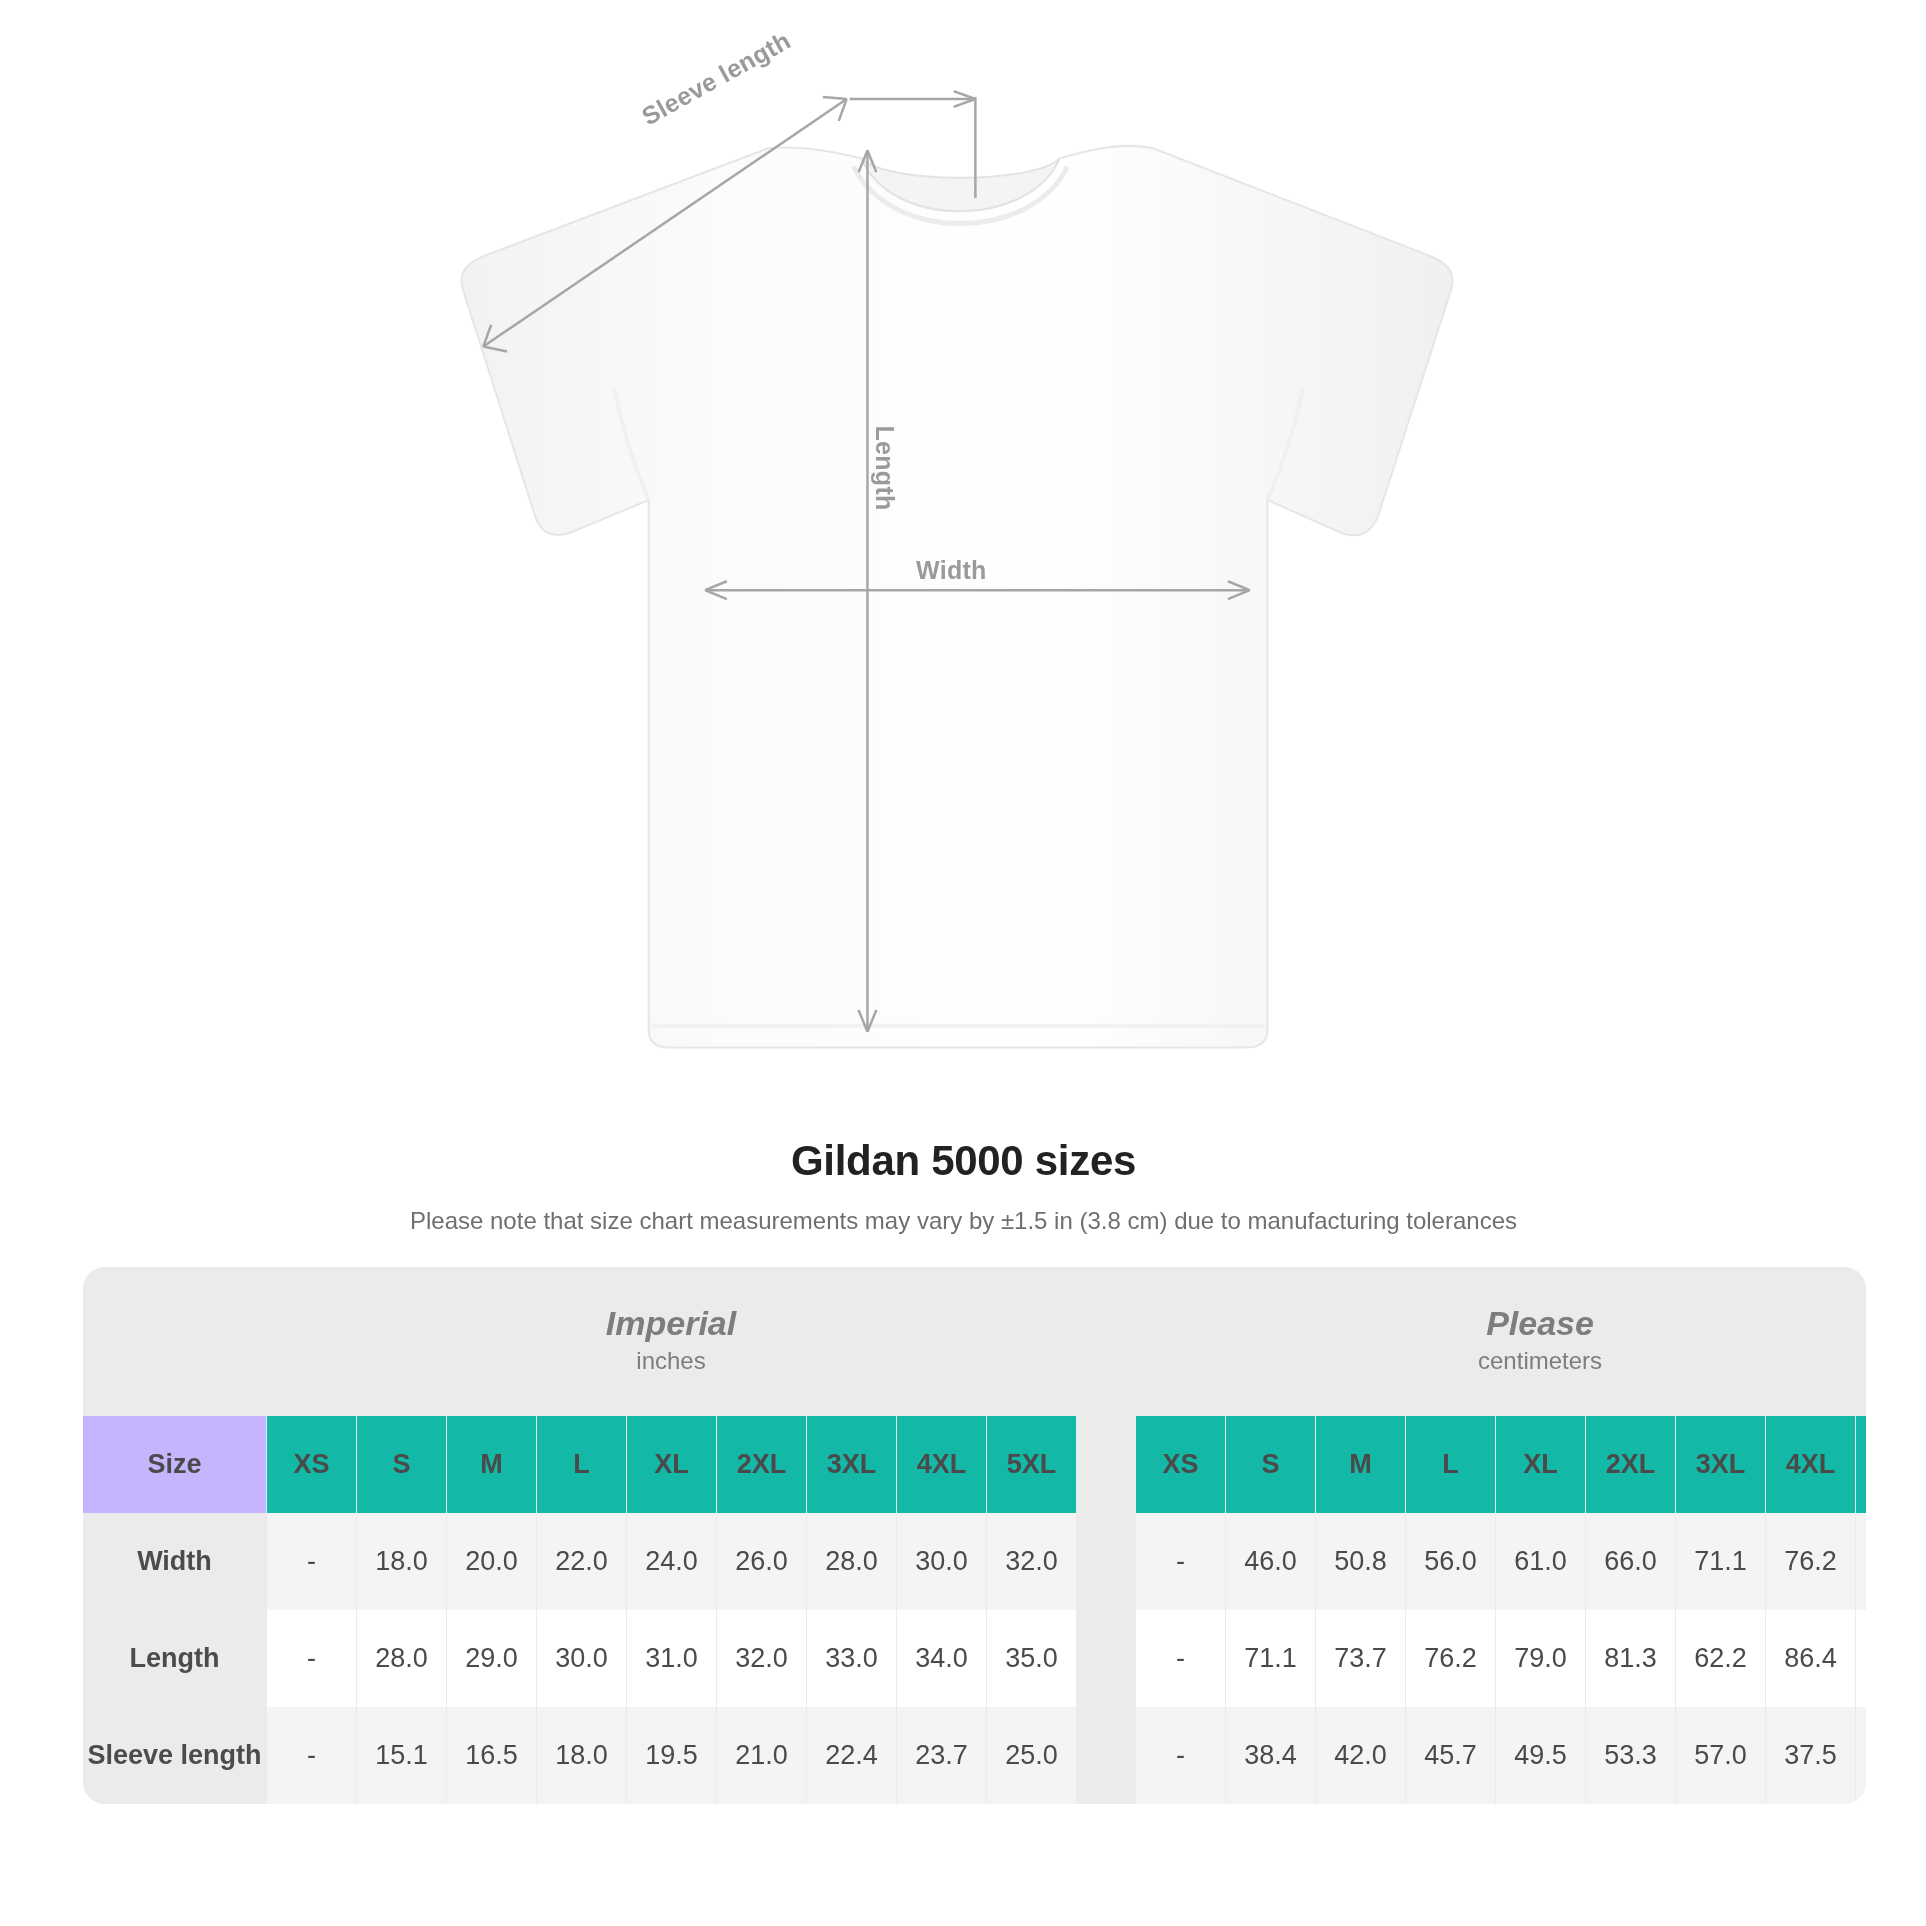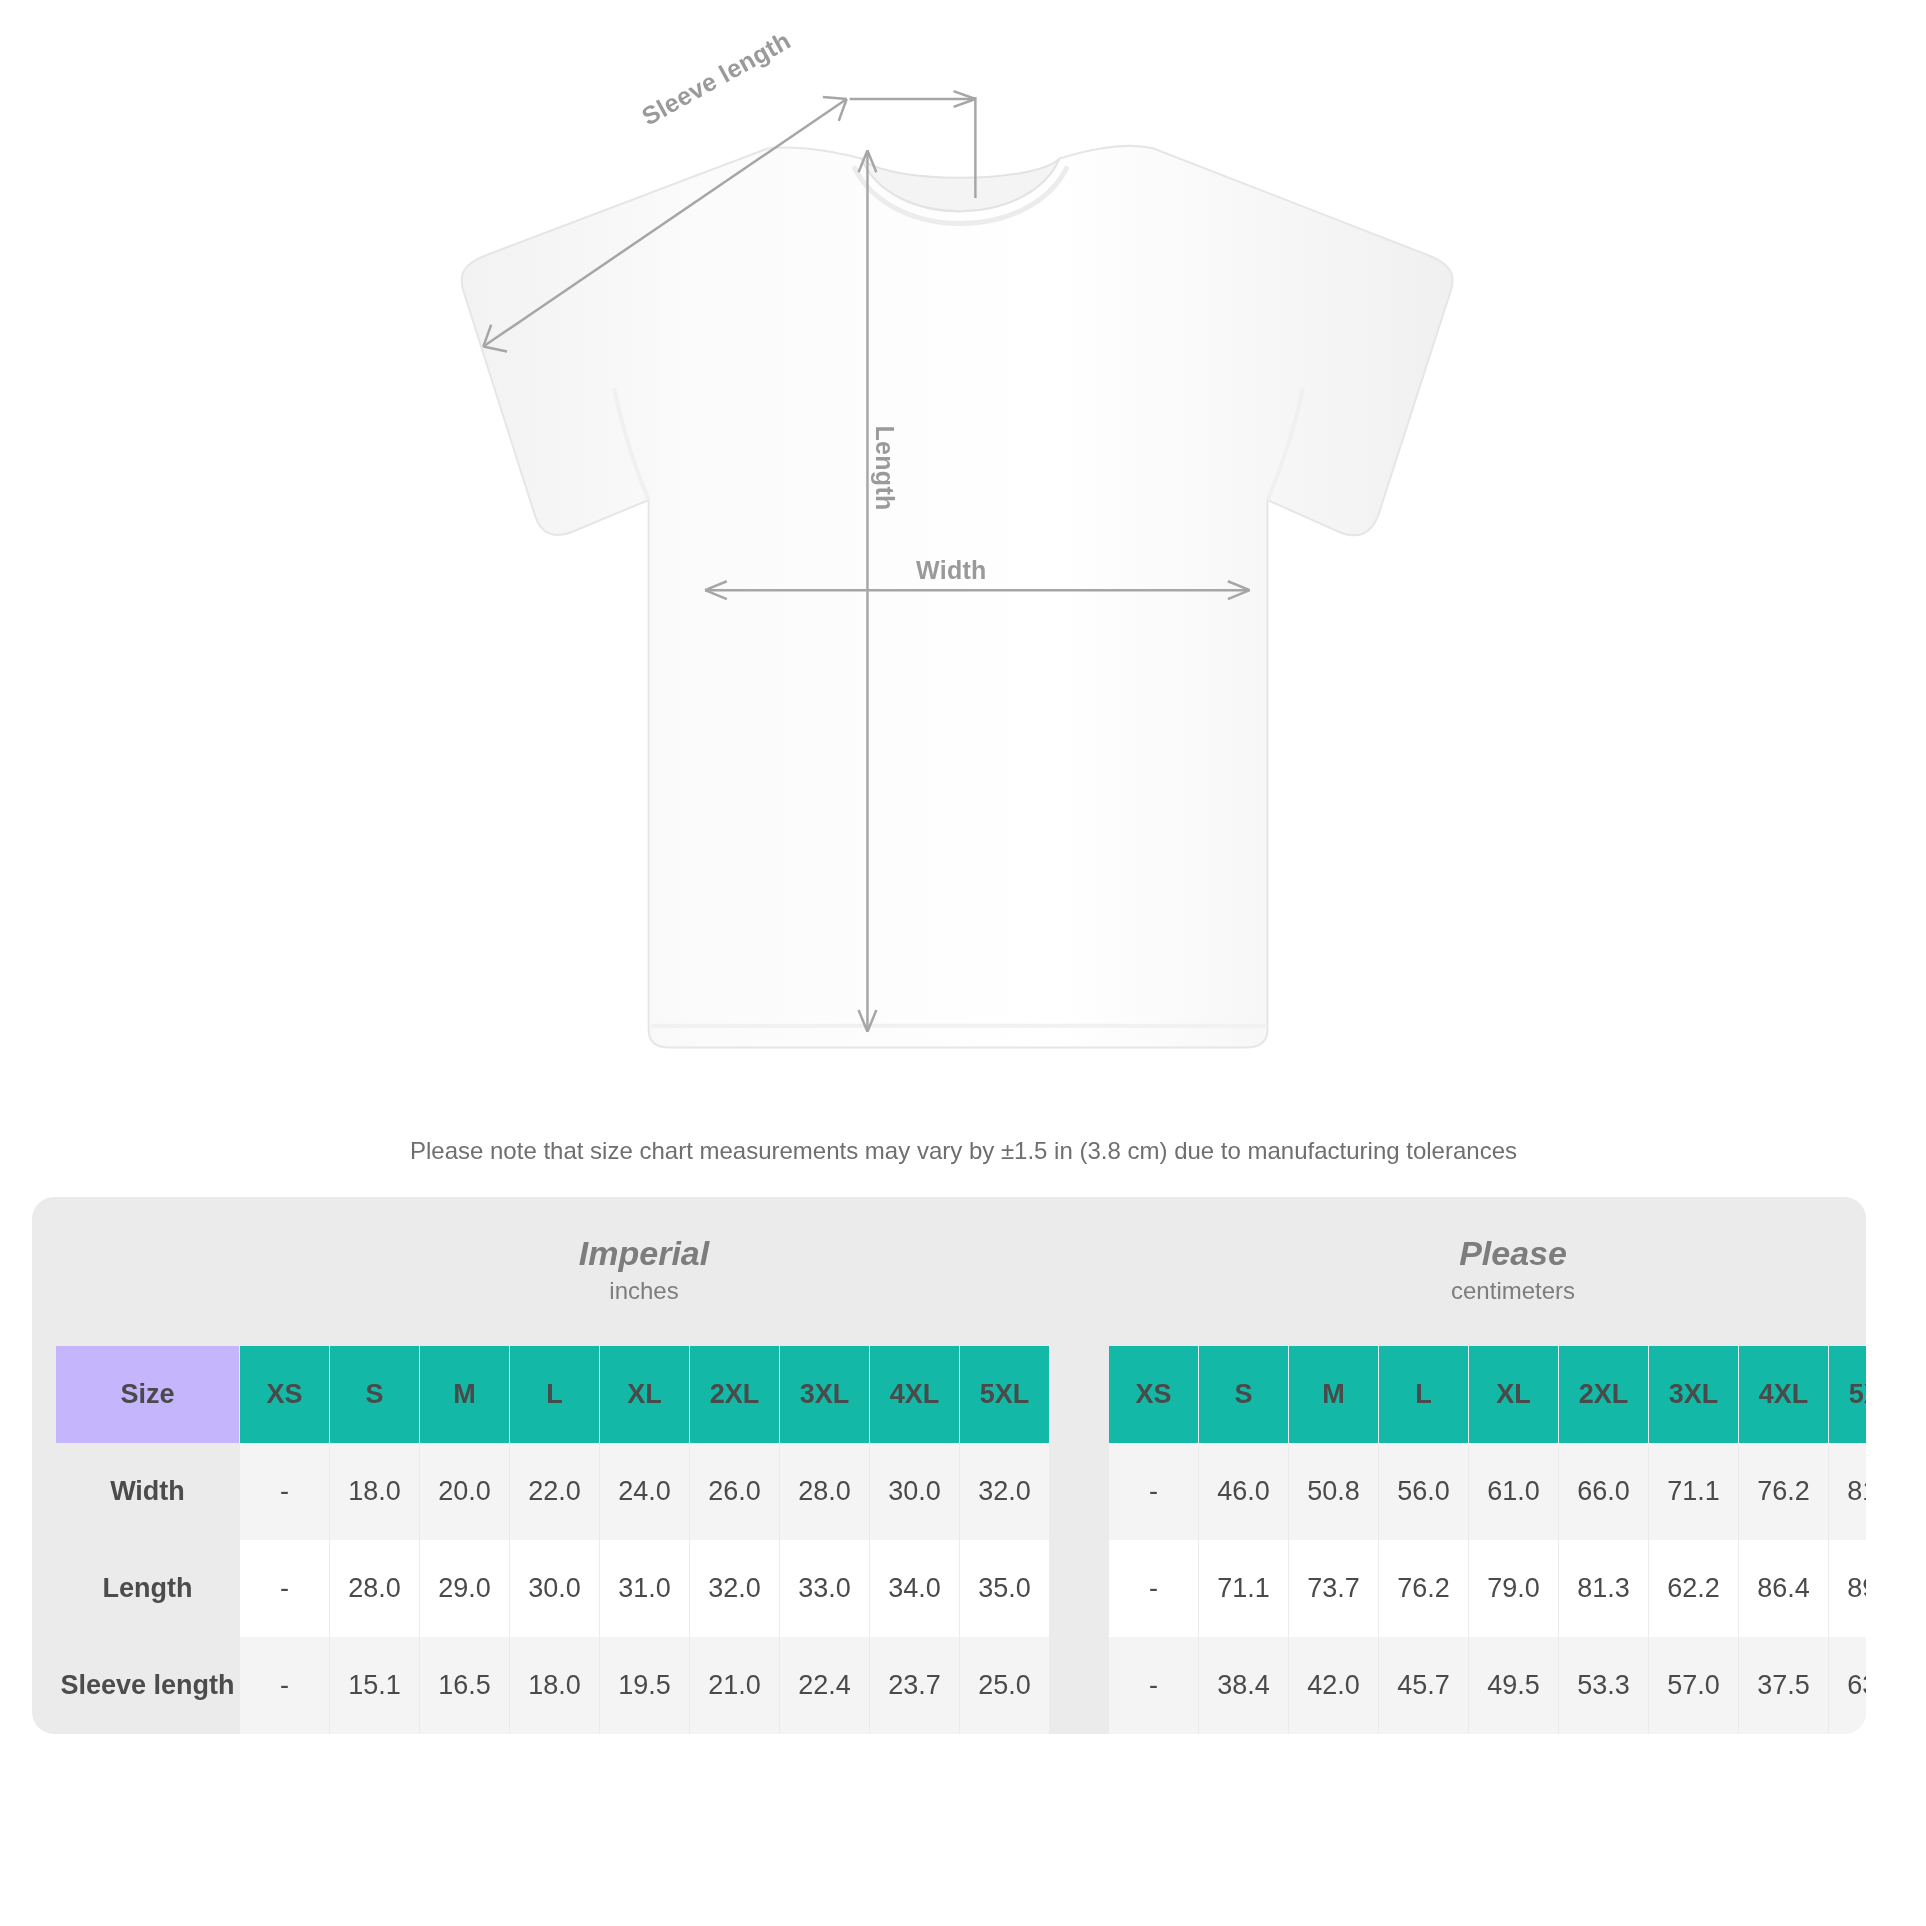--- a/index.html
+++ b/index.html
@@ -65,25 +65,24 @@
     letter-spacing: -0.3px;
   }
   .chart-note {
     font-size: 24px;
     color: #6f6f6f;
     margin-top: 22px;
   }
 
   
   .table-wrap {
-    margin: 32px 61px 0 32px;
+    margin: 32px 61px 0 83px;
     border-radius: 22px;
     overflow: hidden;
     background: #ebebeb;
-    padding-left: 24px;
   }
   table.size-table {
     border-collapse: collapse;
     width: 100%;
     table-layout: fixed;
   }
   table.size-table td, table.size-table th {
     text-align: center;
     font-size: 27px;
     color: #4a4a4a;
@@ -211,20 +210,21 @@
       <path d="M1262,596 l-22,-9 m22,9 l-22,9"></path>
     </g>
   </svg>
 
   <div class="dim-label label-sleeve">Sleeve length</div>
   <div class="dim-label label-length">Length</div>
   <div class="dim-label label-width">Width</div>
 </div>
 
 <div class="title-block">
+  <h1 class="chart-title">Gildan 5000 sizes</h1>
   <div class="chart-note">Please note that size chart measurements may vary by ±1.5 in (3.8 cm) due to manufacturing tolerances</div>
 </div>
 
 <div class="table-wrap">
   <table class="size-table">
     <colgroup>
       <col style="width:183px">
       <col span="9" style="width:90px">
       <col style="width:59px">
       <col span="9" style="width:90px">

